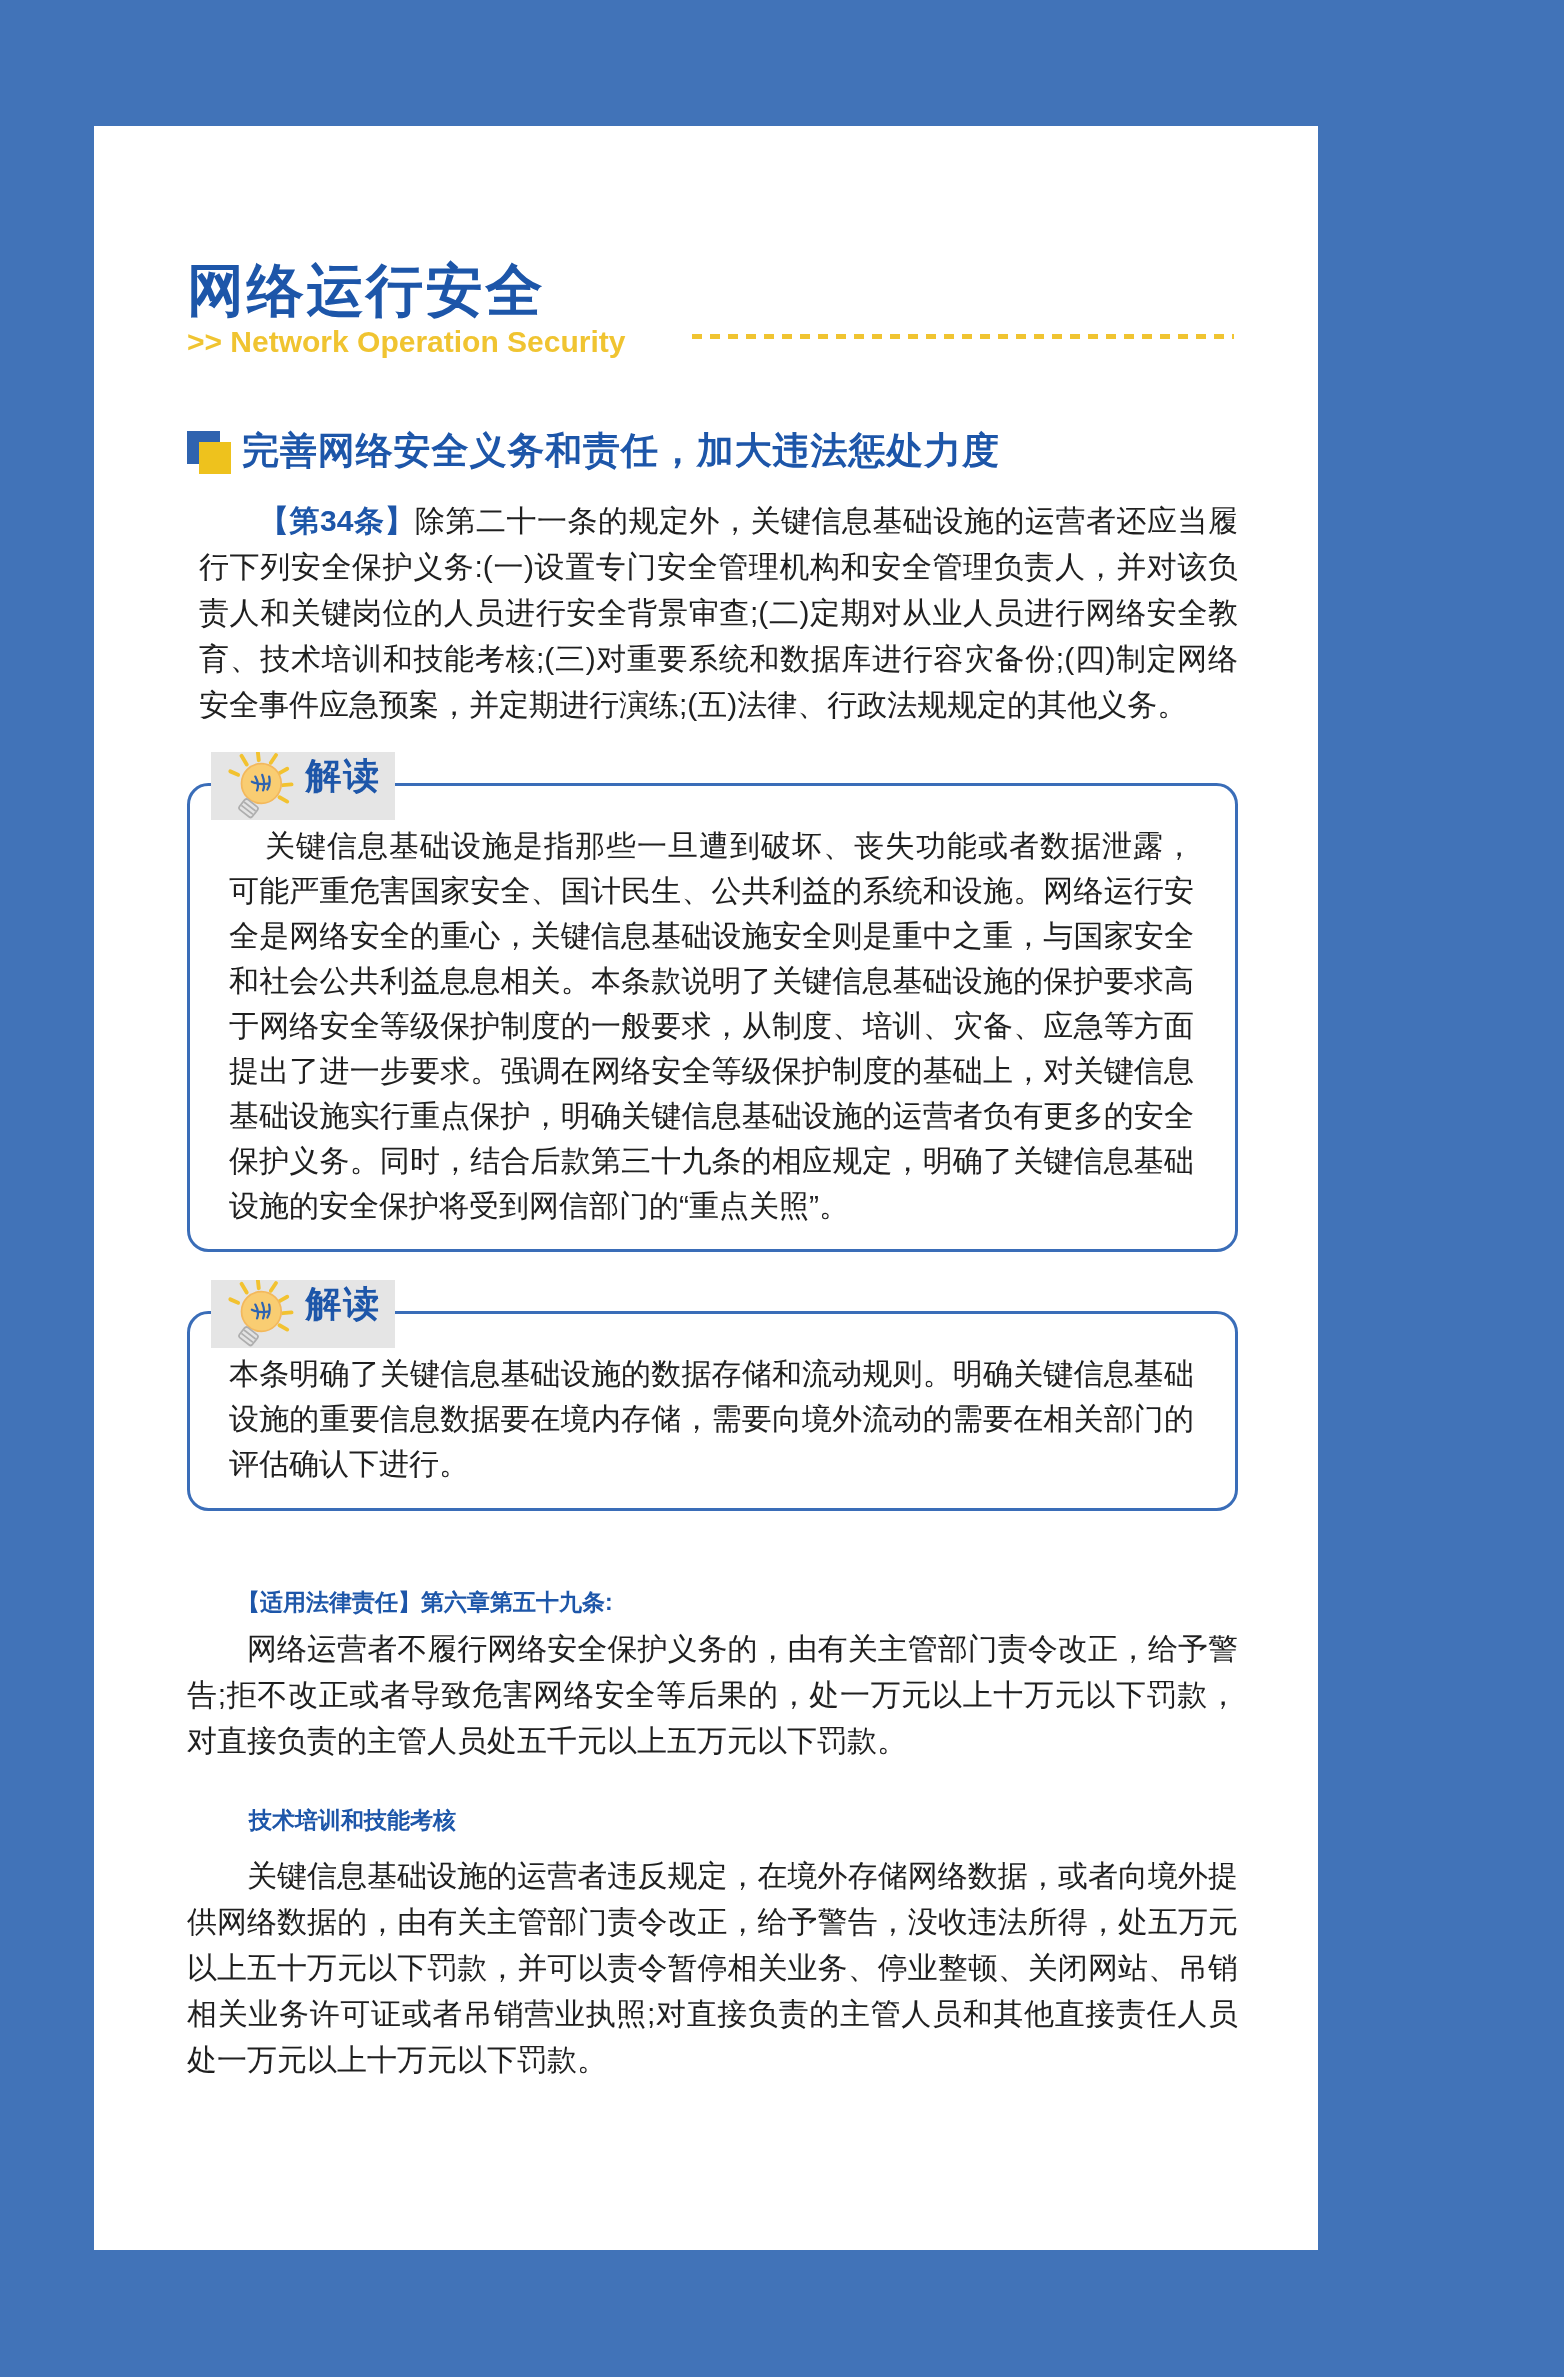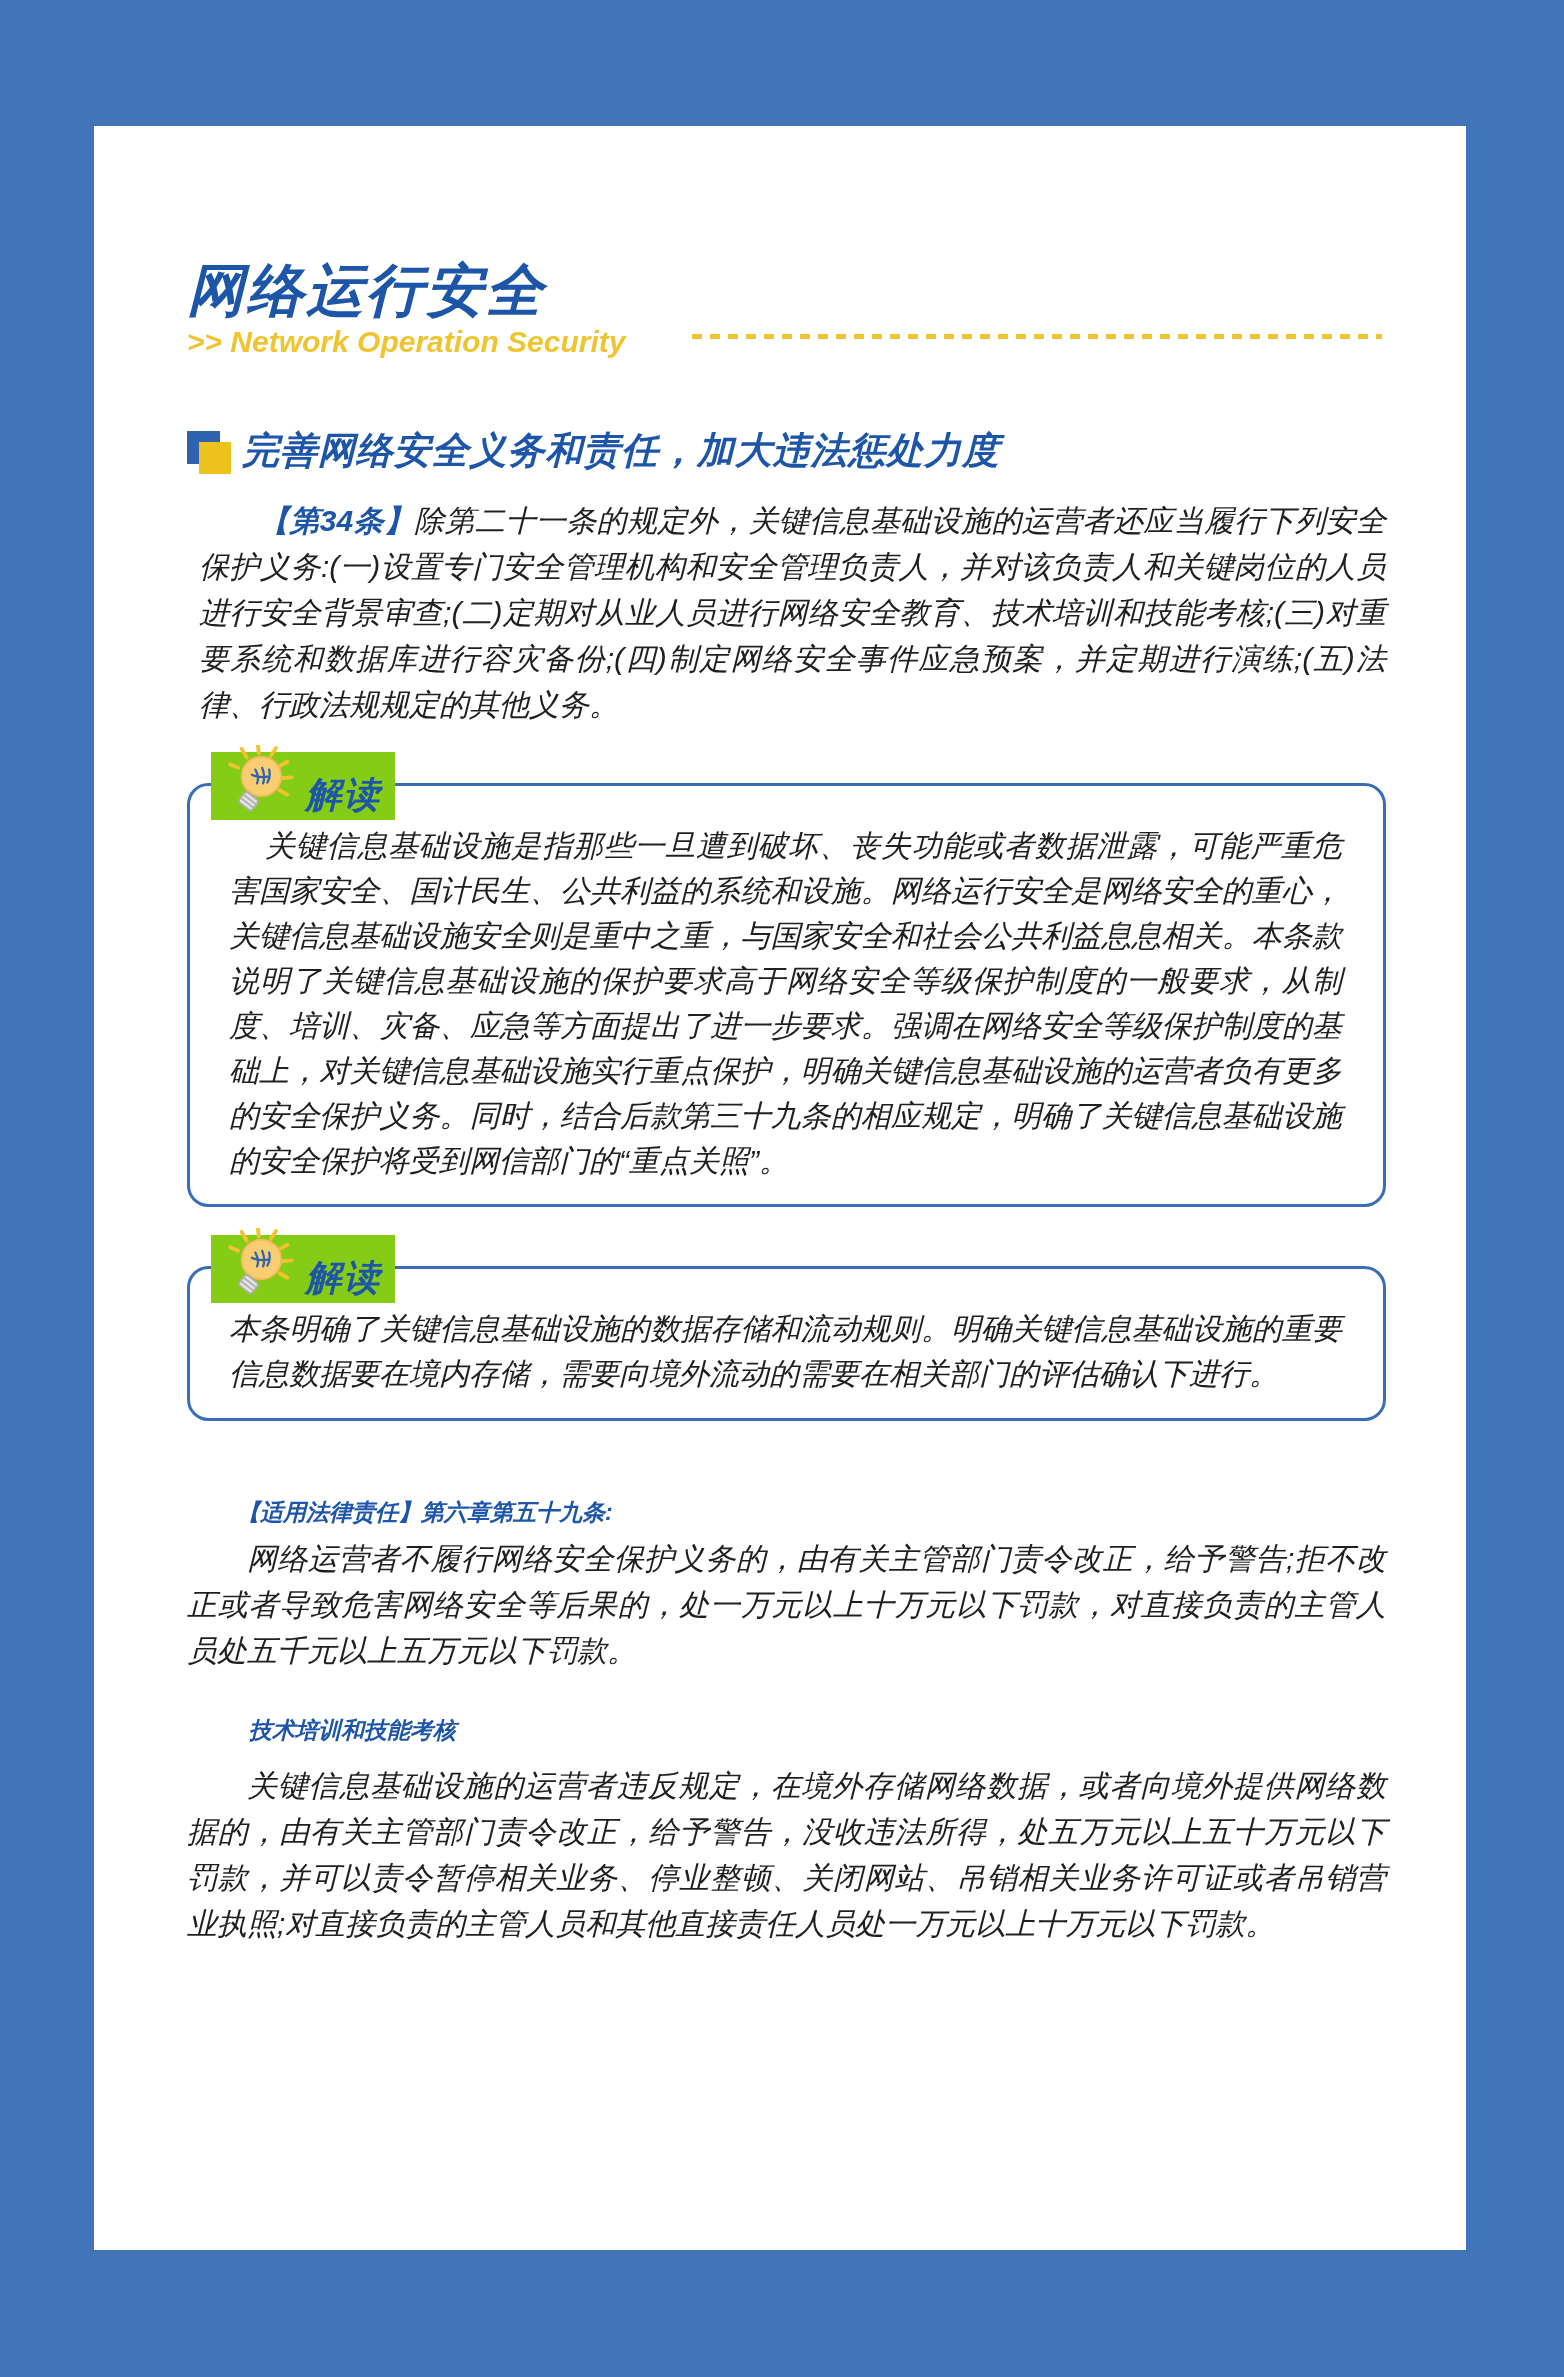--- a/index.html
+++ b/index.html
@@ -9,24 +9,23 @@
     width: 1564px;
     height: 2377px;
     background: #4173b8;
     font-family: "Liberation Sans", "DejaVu Sans", sans-serif;
     overflow: hidden;
   }
   .sheet {
     position: absolute;
     left: 94px;
     top: 126px;
-    width: 1372px;
+    width: 1224px;
     height: 2124px;
     background: #ffffff;
-    font-style: italic;
   }
   .content { padding: 0 80px 0 93px; }
 
   
   .page-title {
     margin-top: 135px;
     font-size: 57px;
     font-weight: bold;
     letter-spacing: 2.7px;
     color: #1d56a9;
@@ -92,24 +91,24 @@
     border-radius: 21.4px;
     padding: 37px 41px 21.4px 39px;
   }
   .box-1 { margin-top: 55px; }
   .box-2 { margin-top: 59px; }
   .note-label {
     position: absolute;
     top: -34px;
     left: 21.4px;
     height: 68px;
-    background: #84cc16;
+    background: #e5e5e5;
     padding: 0 14.3px;
     display: flex;
-    align-items: flex-end;
+    align-items: flex-start;
   }
   .bulb { width: 69px; height: 75px; display: inline-block; }
   .note-title {
     font-size: 36px;
     font-weight: bold;
     color: #1d56a9;
     margin-left: 10.7px;
     letter-spacing: 1.8px;
   }
   .note-text {

